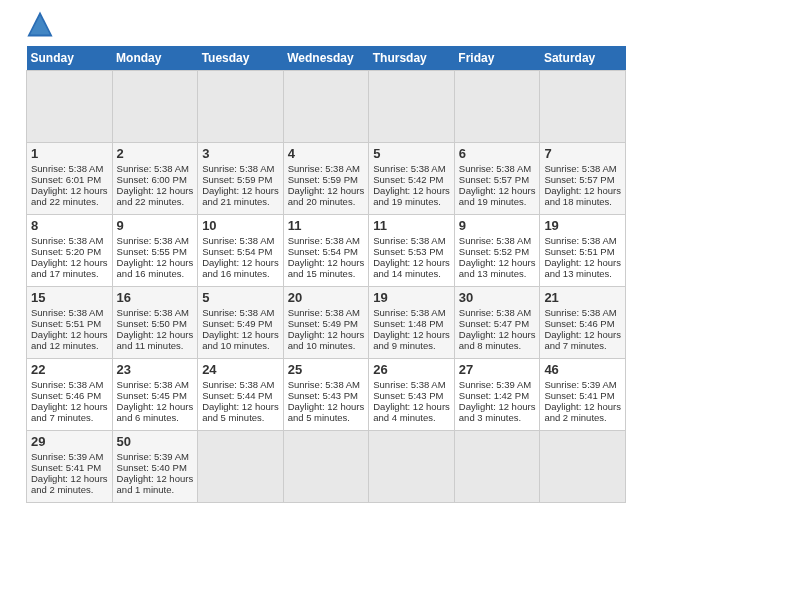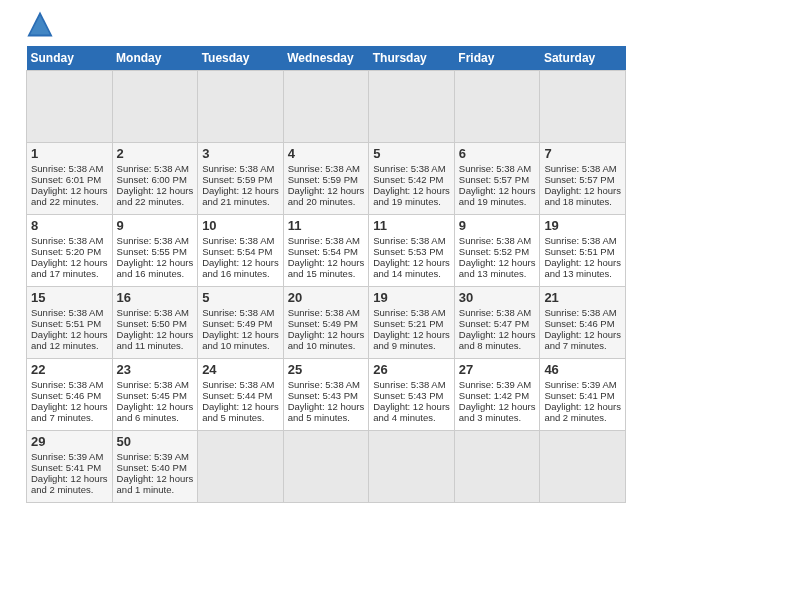--- a/index.html
+++ b/index.html
@@ -240,21 +240,21 @@
       </td>
           <td>
         <span class="day-num">20</span>
         <span>Sunrise: 5:38 AM</span><br>
         <span>Sunset: 5:49 PM</span><br>
         <span>Daylight: 12 hours and 10 minutes.</span>
       </td>
           <td>
         <span class="day-num">19</span>
         <span>Sunrise: 5:38 AM</span><br>
-        <span>Sunset: 5:21 PM</span><br>
+        <span>Sunset: 1:48 PM</span><br>
         <span>Daylight: 12 hours and 9 minutes.</span>
       </td>
           <td>
         <span class="day-num">30</span>
         <span>Sunrise: 5:38 AM</span><br>
         <span>Sunset: 5:47 PM</span><br>
         <span>Daylight: 12 hours and 8 minutes.</span>
       </td>
           <td>
         <span class="day-num">21</span>

